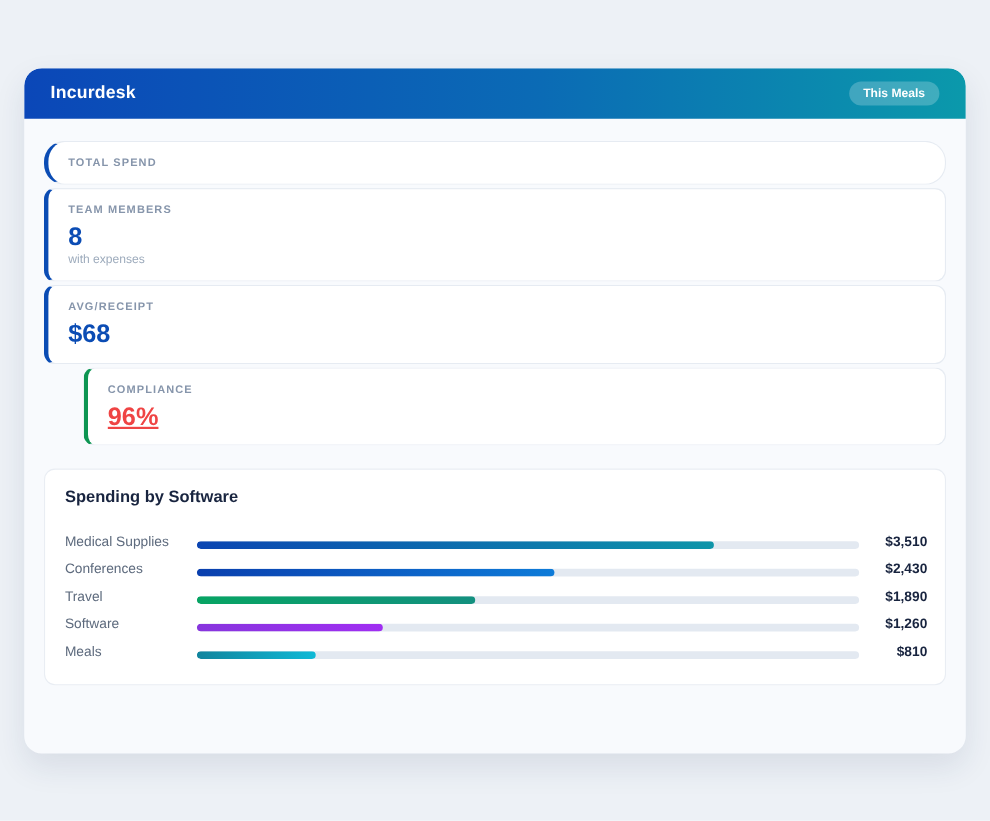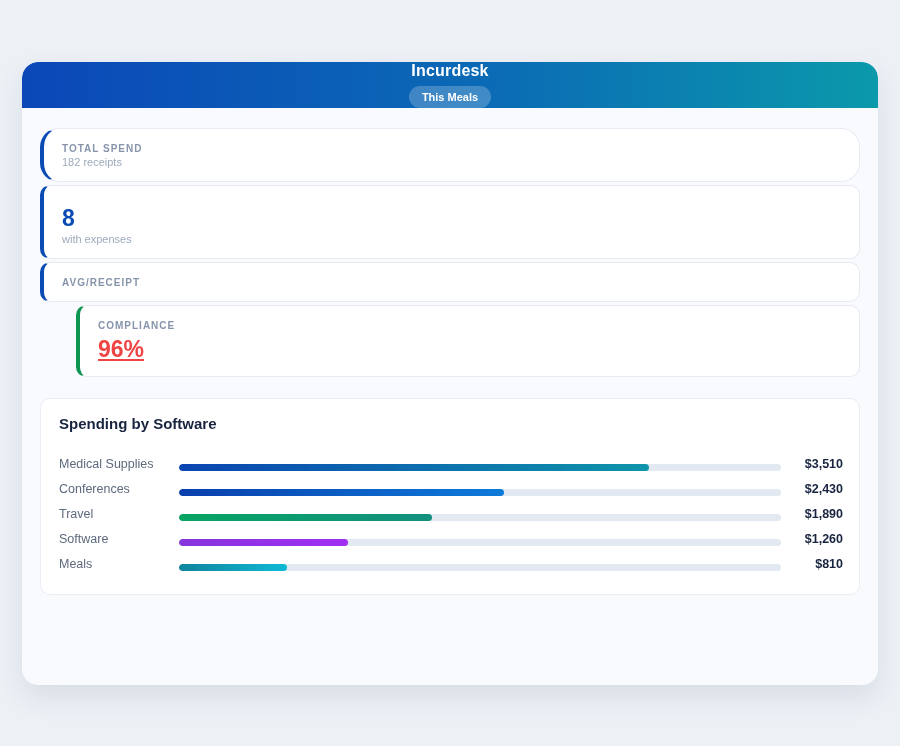--- a/index.html
+++ b/index.html
@@ -19,21 +19,20 @@
     overflow: hidden;
   }
   .header {
     height: 46px;
     background: linear-gradient(90deg, #0b47b8 0%, #0b6bb5 55%, #0b99ab 100%);
     border-radius: 16px 16px 0 0;
     display: flex;
     align-items: center;
     justify-content: space-between;
     padding: 0 24px;
-    flex-direction: column;
   }
   .app-title {
     color: #ffffff;
     font-size: 16px;
     font-weight: bold;
     letter-spacing: 0.2px;
   }
   .badge {
     background: rgba(255, 255, 255, 0.22);
     color: #ffffff;
@@ -126,30 +125,31 @@
 
   <div class="header">
     <div class="app-title">Incurdesk</div>
     <button class="badge">This Meals</button>
   </div>
 
   <div class="content">
 
     <div class="stat-card" style="border-left-color: rgb(11, 76, 180); border-radius: 19px;">
       <div class="stat-label">TOTAL SPEND</div>
-      <div class="stat-sub">182 receipts</div>
     </div>
 
     <div class="stat-card" style="border-left-color: rgb(11, 76, 180);">
+      <div class="stat-label">TEAM MEMBERS</div>
       <div class="stat-value" style="color: rgb(11, 76, 180);">8</div>
       <div class="stat-sub">with expenses</div>
     </div>
 
     <div class="stat-card" style="border-left-color: rgb(11, 76, 180);">
       <div class="stat-label">AVG/RECEIPT</div>
+      <div class="stat-value" style="color: rgb(11, 76, 180);">$68</div>
     </div>
 
     <div class="stat-card last" style="border-left-color: rgb(13, 149, 82);">
       <div class="stat-label">COMPLIANCE</div>
       <div class="stat-value" style="color: #ef4444; text-decoration: underline;">96%</div>
     </div>
 
     <div class="spending-card">
       <div class="spending-title">Spending by Software</div>
 

